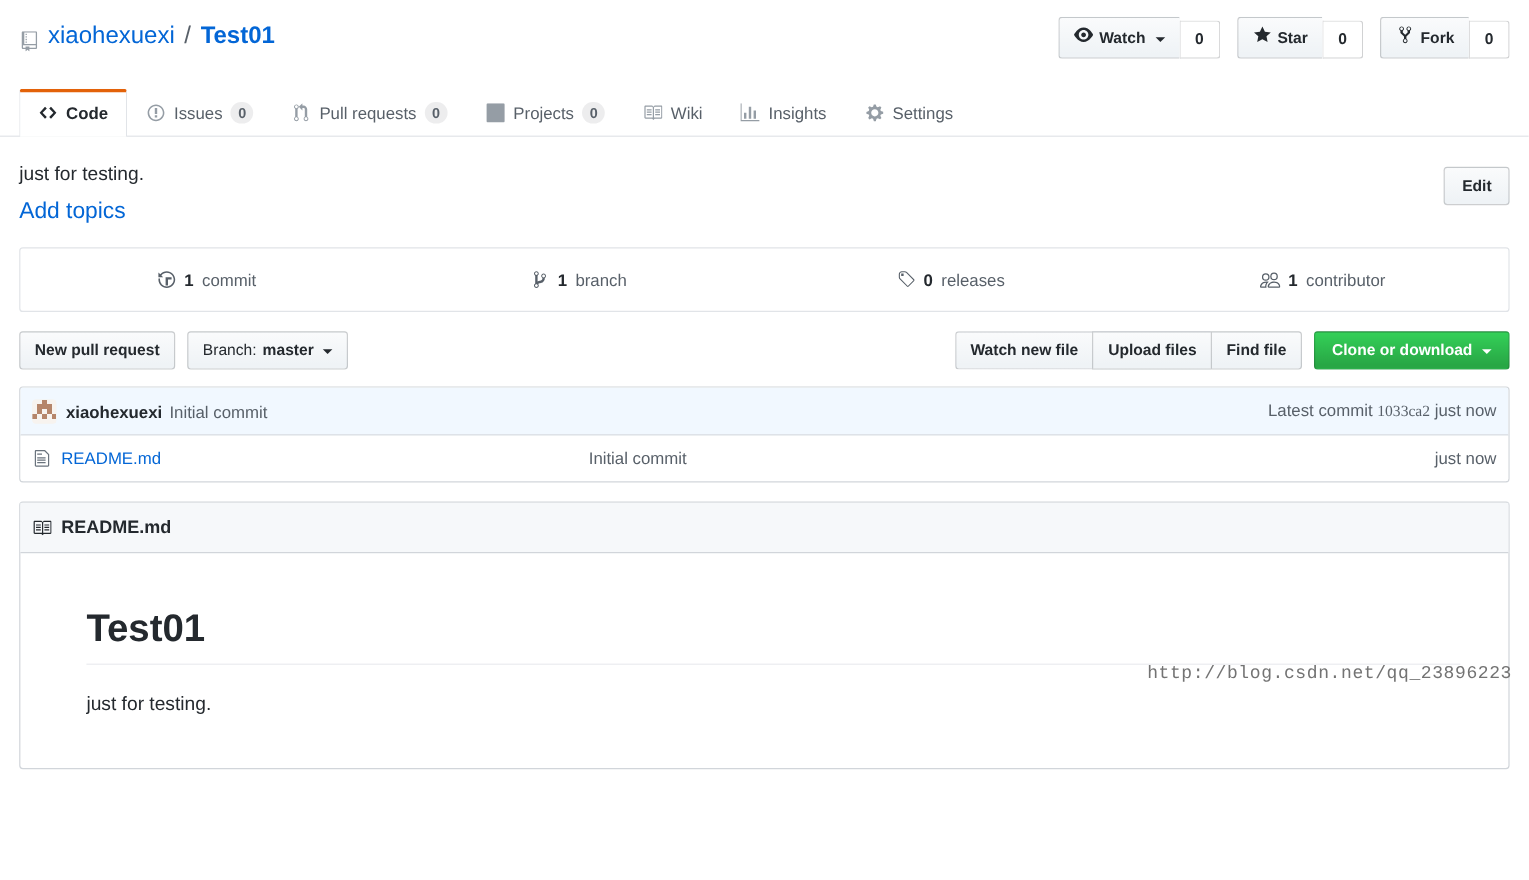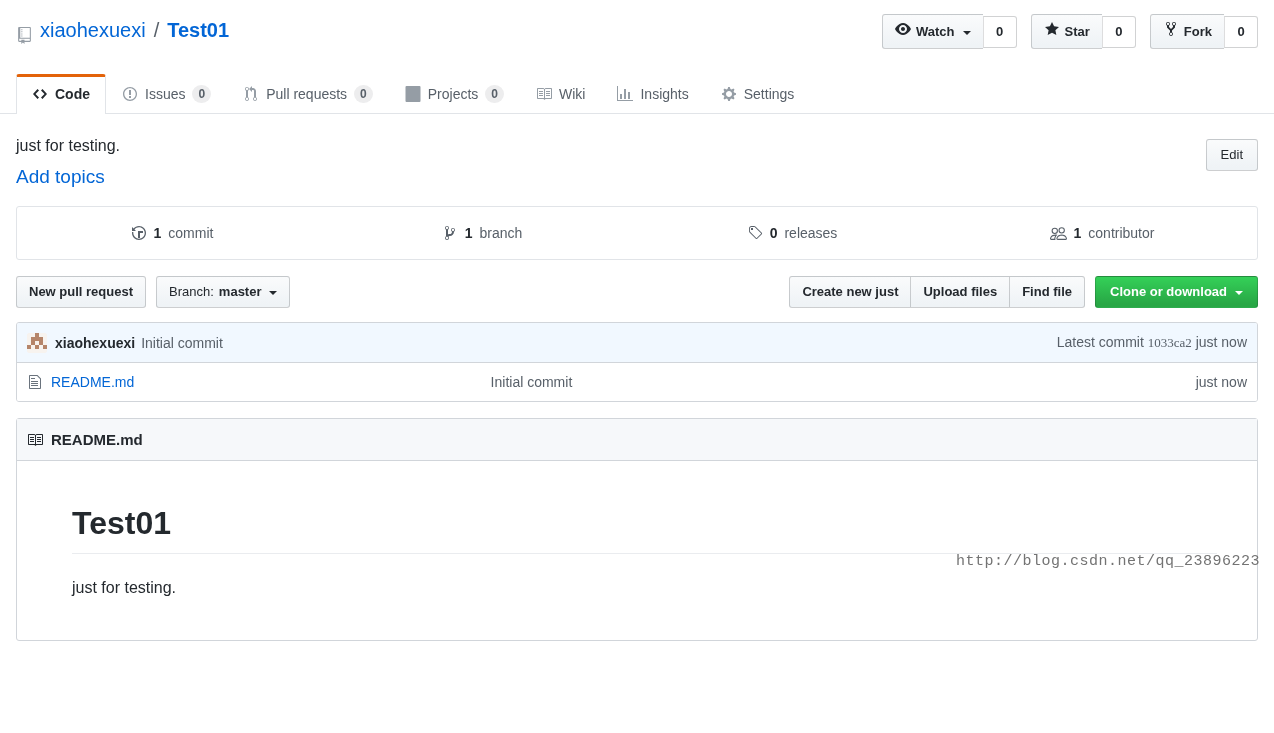--- a/index.html
+++ b/index.html
@@ -27,21 +27,21 @@
     gap: 7px;
     white-space: nowrap;
   }
   .repo-icon { display:inline-block; width:17px; height:17px; position:relative; top:1px; }
   .repo-owner { color:#0366d6; text-decoration:none; font-weight:400; }
   .repo-slash { color:#586069; font-weight:300; padding:0 1px; }
   .repo-name { color:#0366d6; text-decoration:none; font-weight:bold; }
 
   
   .social { position:absolute; top:14px; right:16px; display:flex; gap:14px; }
-  .social-group { display:flex; align-items:center; }
+  .social-group { display:flex; align-items:flex-end; }
   .btn {
     font-family: "Liberation Sans", sans-serif;
     font-size: 13px;
     font-weight: bold;
     color: #24292e;
     background-image: linear-gradient(-180deg,#fafbfc,#eff3f6 90%);
     background-color: #eff3f6;
     border: 1px solid rgba(27,31,35,.2);
     border-radius: 3px;
     padding: 6px 12px;
@@ -142,21 +142,21 @@
     color: #0366d6;
     text-decoration: none;
     cursor: pointer;
     display:inline-block;
   }
   .edit-btn {
     position: absolute;
     top: 25px;
     right: 0;
     font-size: 13px;
-    font-weight: normal;
+    font-weight: bold;
     padding: 6px 14px;
   }
 
   
   .overview {
     margin-top: 18px;
     border: 1px solid #e1e4e8;
     border-radius: 3px;
     display: flex;
     background: #fff;
@@ -485,21 +485,21 @@
         <div class="btn">New pull request</div>
         <div class="btn">
           <span class="branch-label">Branch:</span>
           <span class="branch-name">master</span>
           <span class="caret"></span>
         </div>
       </div>
 
       <div class="toolbar-right">
         <div class="bgroup">
-          <div class="btn">Create new just</div>
+          <div class="btn">Watch new file</div>
           <div class="btn">Upload files</div>
           <div class="btn">Find file</div>
         </div>
         <div class="btn btn-green">
           <span>Clone or download</span>
           <span class="caret"></span>
         </div>
       </div>
     </div>
 

